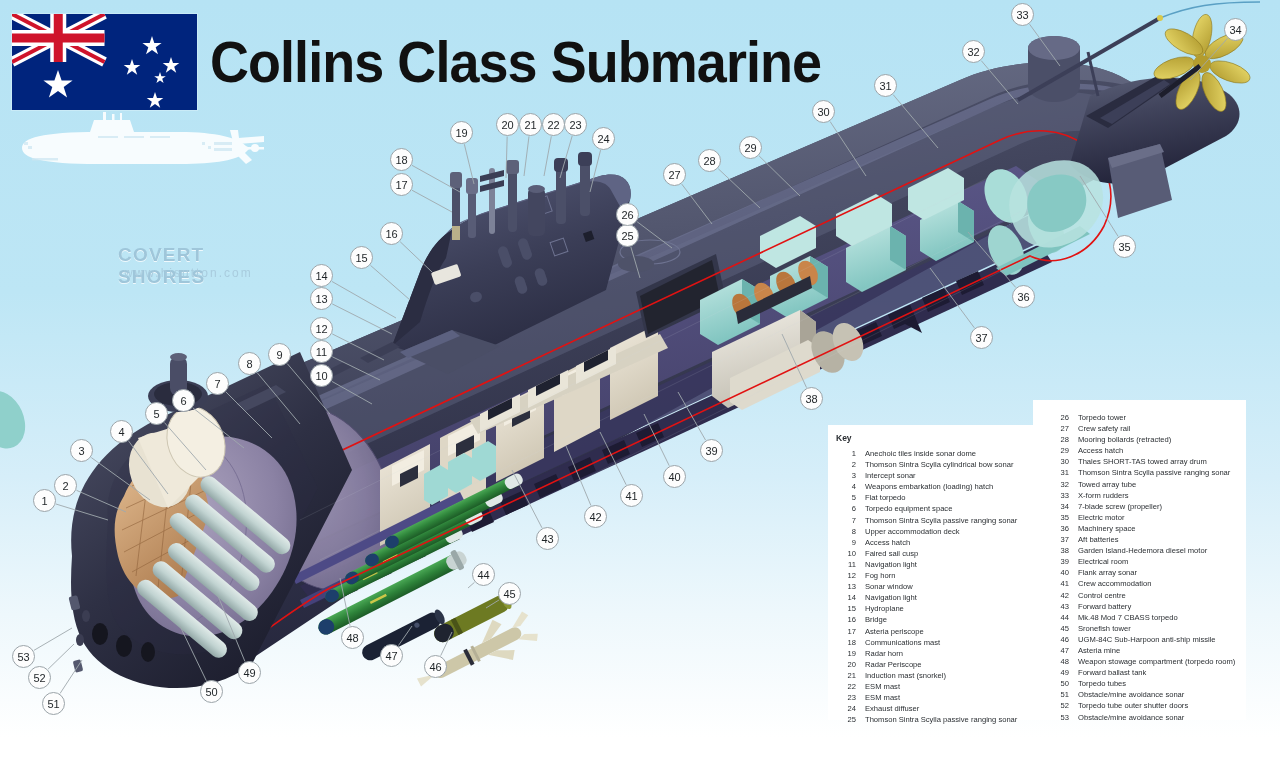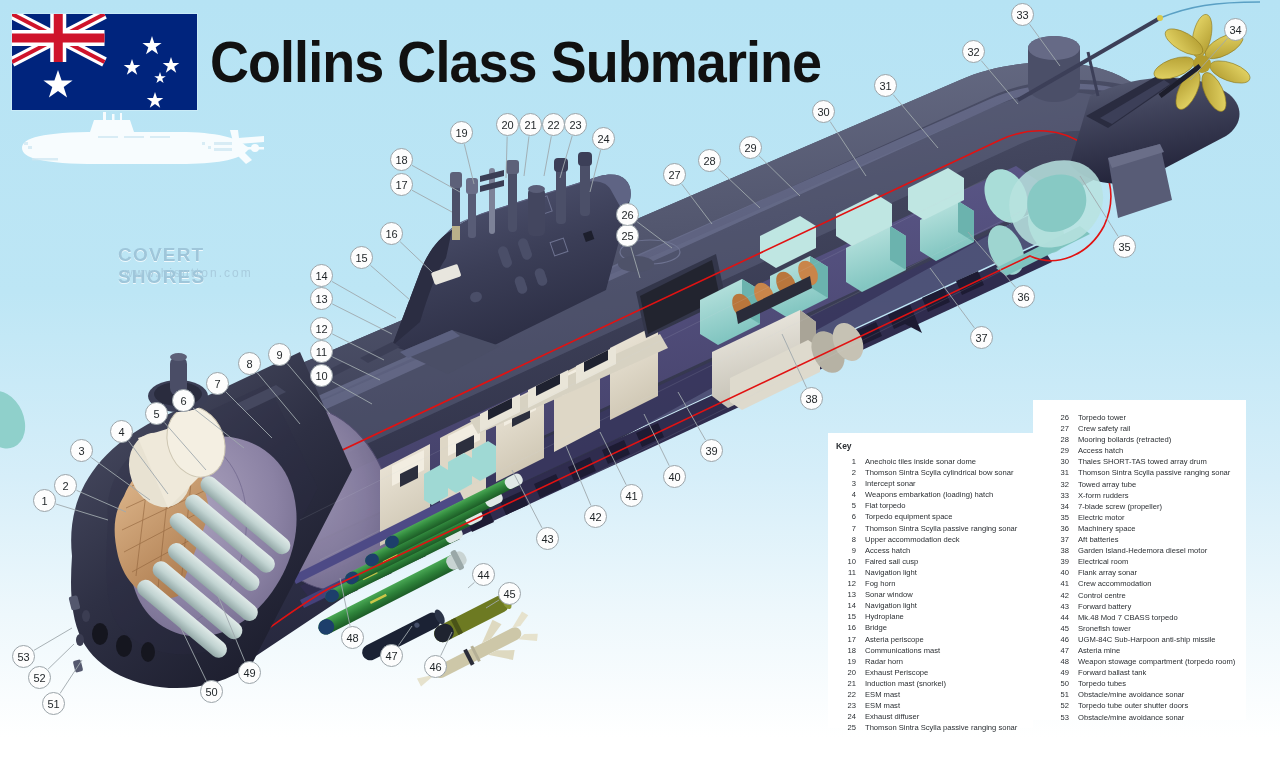--- a/index.html
+++ b/index.html
@@ -42,21 +42,21 @@
     background:#fdfdfd;border:1px solid #9aa3a8;
     font-size:11px;color:#1e2326;font-family:"Liberation Sans",sans-serif;
     display:flex;align-items:center;justify-content:center;
     box-sizing:border-box;z-index:40;
   }
   
   .keypanel{
     position:absolute;background:#ffffff;z-index:30;
     font-family:"Liberation Sans",sans-serif;color:#2b2f33;
   }
-  #key-left{left:828px;top:425px;width:205px;height:295px;margin-top:8px;}
+  #key-left{left:828px;top:425px;width:205px;height:295px;}
   #key-right{left:1033px;top:400px;width:213px;height:320px;}
   .keyhead{font-size:8.5px;font-weight:bold;margin:8px 0 5px 8px;color:#2b2f33;}
   .keyrow{display:flex;font-size:7.6px;line-height:11.1px;padding-left:8px;}
   .keynum{width:20px;flex:0 0 20px;text-align:right;padding-right:9px;color:#2b2f33;}
   .keytxt{flex:1;color:#2b2f33;white-space:nowrap;}
   #key-right .keyrow{padding-left:16px;}
 </style>
 </head>
 <body>
 
@@ -756,21 +756,21 @@
         <div class="keyrow">
           <span class="keynum">18</span>
           <span class="keytxt">Communications mast</span>
         </div>
         <div class="keyrow">
           <span class="keynum">19</span>
           <span class="keytxt">Radar horn</span>
         </div>
         <div class="keyrow">
           <span class="keynum">20</span>
-          <span class="keytxt">Exhaust Periscope</span>
+          <span class="keytxt">Radar Periscope</span>
         </div>
         <div class="keyrow">
           <span class="keynum">21</span>
           <span class="keytxt">Induction mast (snorkel)</span>
         </div>
         <div class="keyrow">
           <span class="keynum">22</span>
           <span class="keytxt">ESM mast</span>
         </div>
         <div class="keyrow">

